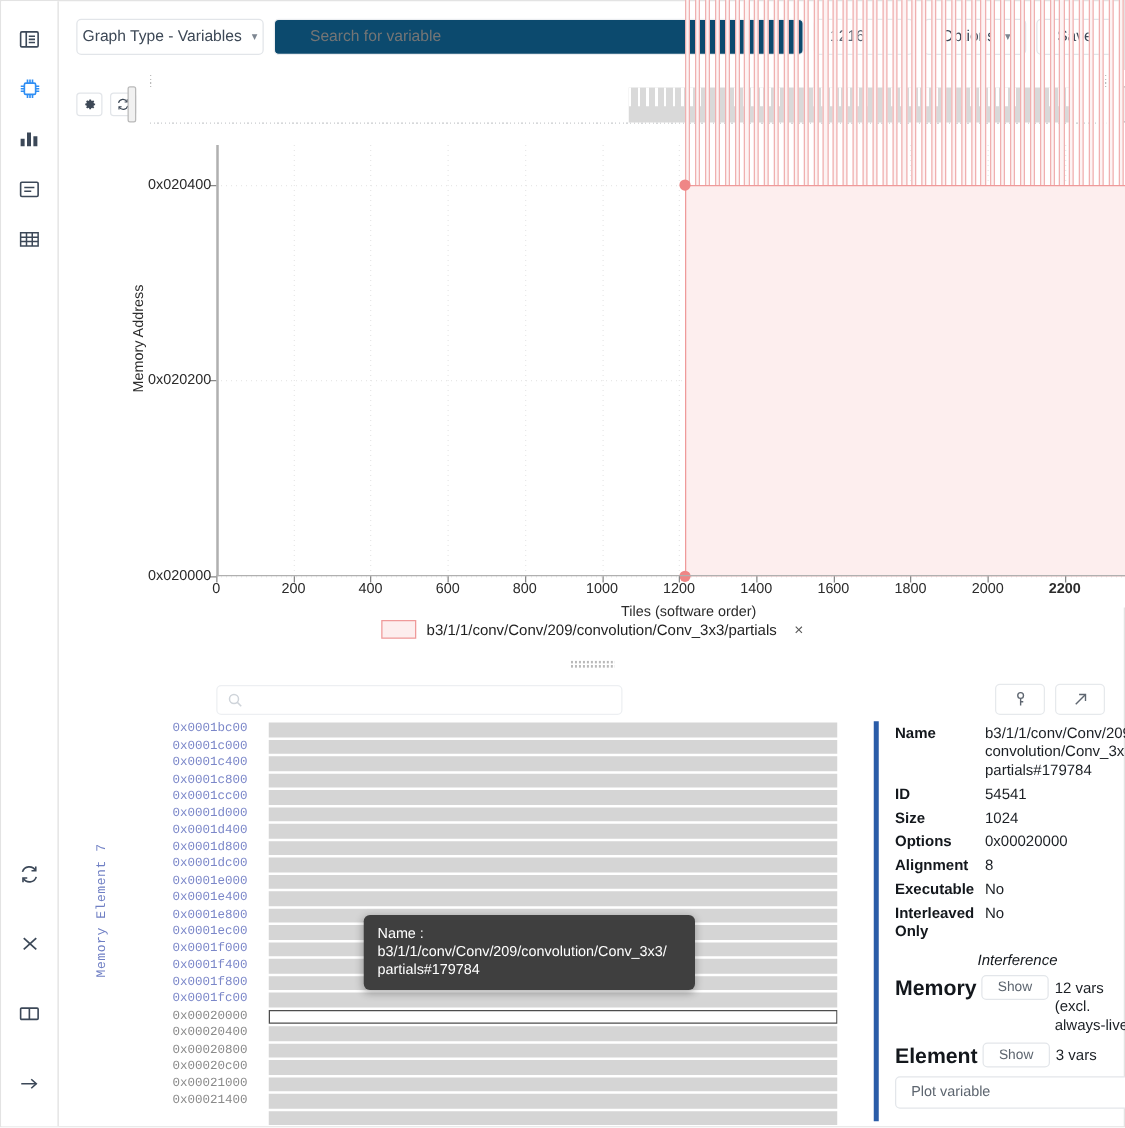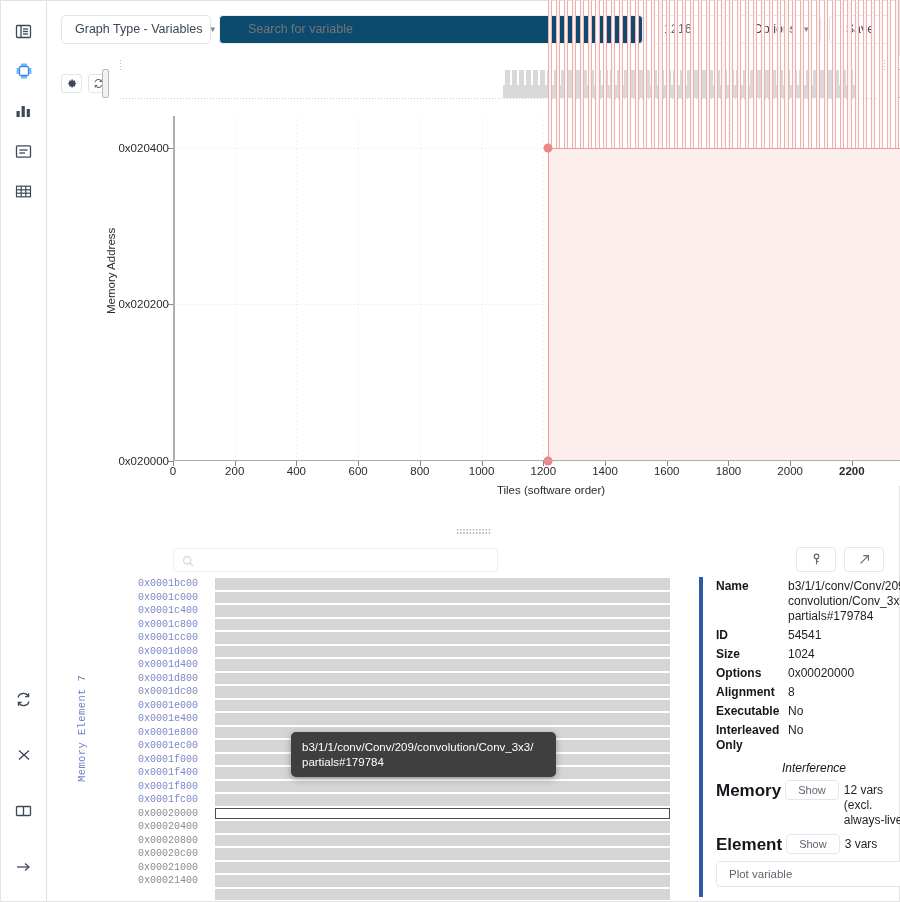--- a/index.html
+++ b/index.html
@@ -47,21 +47,21 @@
     background: #fff;
     font-size: 12.5px;
     color: #3d4856;
     display: flex; align-items: center; justify-content: center;
     padding: 0 13px;
     cursor: pointer;
     white-space: nowrap;
     font-family: "Liberation Sans", sans-serif;
   }
   .tb-btn .caret { margin-left: 8px; font-size: 9px; color: #7d8691; }
-  #graph-type { width: 150px; justify-content: space-between; }
+  #graph-type { width: 150px; justify-content: center; }
   #search-var {
     flex: 1 1 auto; height: 29px;
     border: 1px solid #eceef1; border-radius: 4px;
     background: #0c4a6e; padding: 0 28px;
     font-size: 12.5px; color: #b4bac2;
     font-family: "Liberation Sans", sans-serif;
     outline: none;
   }
   #tile-num {
     width: 80px; height: 29px;
@@ -582,20 +582,25 @@
           <div class="ytick-lbl" style="top: 345px;">0x020000</div>
           <div class="ytick-line" style="top: 188.404px;"></div>
           <div class="ytick-lbl" style="top: 188.404px;">0x020200</div>
           <div class="ytick-line" style="top: 31.8085px;"></div>
           <div class="ytick-lbl" style="top: 31.8085px;">0x020400</div>
         </div>
       <div id="xlabel">Tiles  (software order)</div>
     </div>
     <div id="ylabel">Memory Address</div>
 
+    <div id="legend">
+      <div id="legend-swatch" style="background: rgb(253, 238, 238); border-color: rgb(239, 154, 154);"></div>
+      <div id="legend-label">b3/1/1/conv/Conv/209/convolution/Conv_3x3/partials</div>
+      <div id="legend-x">×</div>
+    </div>
 
     <div id="grip">
       <div id="grip-dots"></div>
     </div>
   </div>
 
 
   <div id="lower">
 
     <div id="mem-search-wrap">
@@ -771,17 +776,18 @@
         <div class="inter-key">Element</div>
         <div class="show-btn">Show</div>
         <div class="inter-val">3 vars</div>
       </div>
 
       <div id="plot-var-btn">Plot variable</div>
     </div>
   </div>
 
   <div id="tooltip">
+    <div>Name :</div>
     <div>b3/1/1/conv/Conv/209/convolution/Conv_3x3/</div>
     <div>partials#179784</div>
   </div>
 
 </div>
 
 </body></html>

